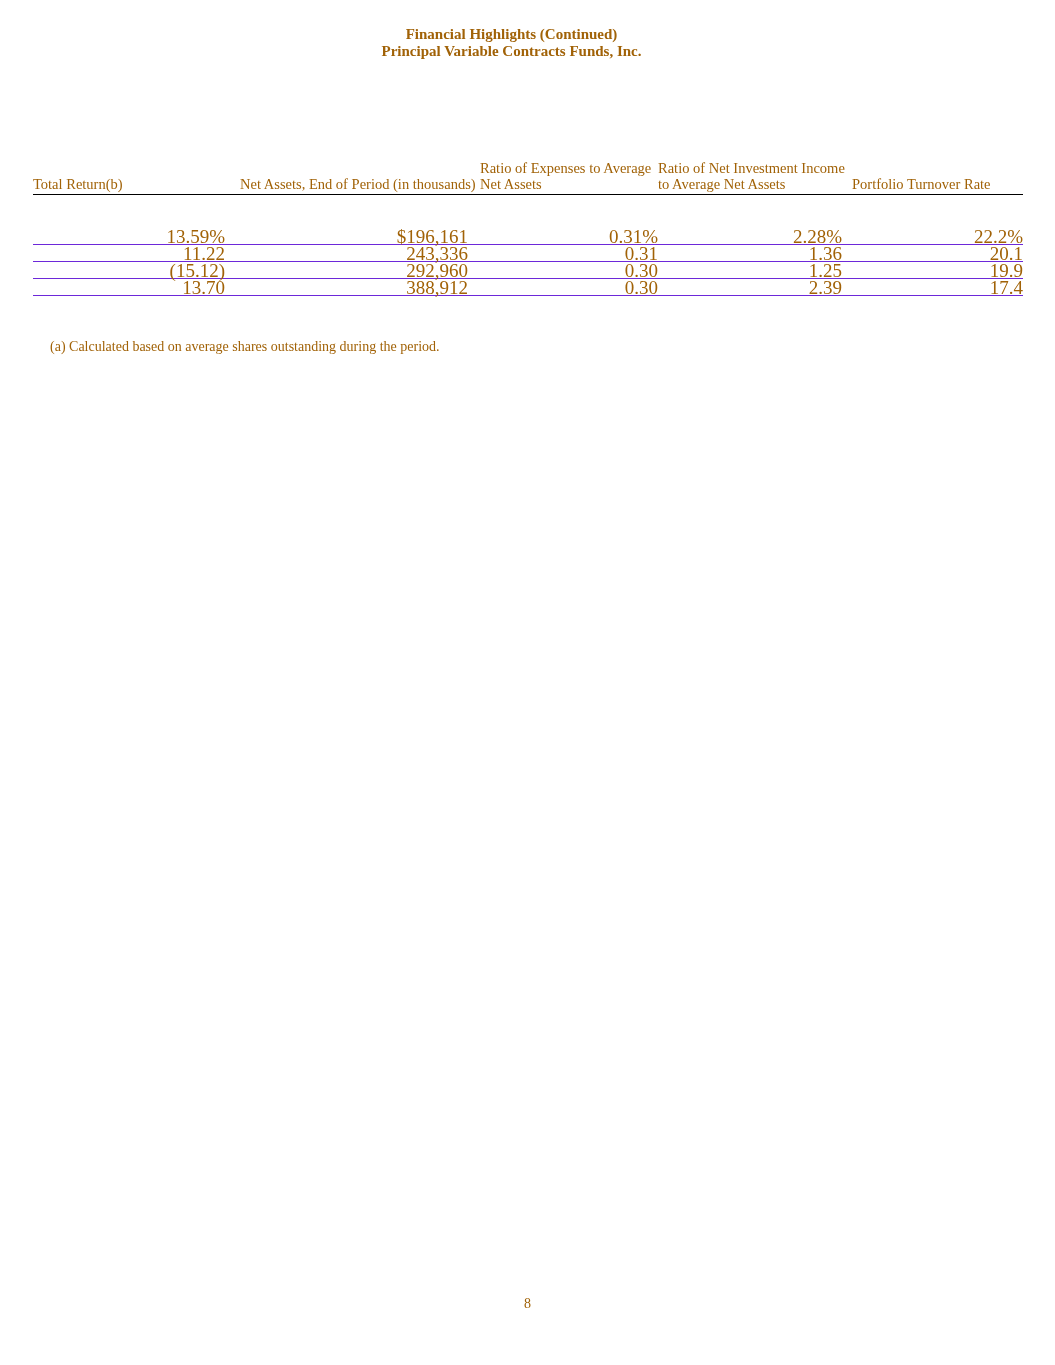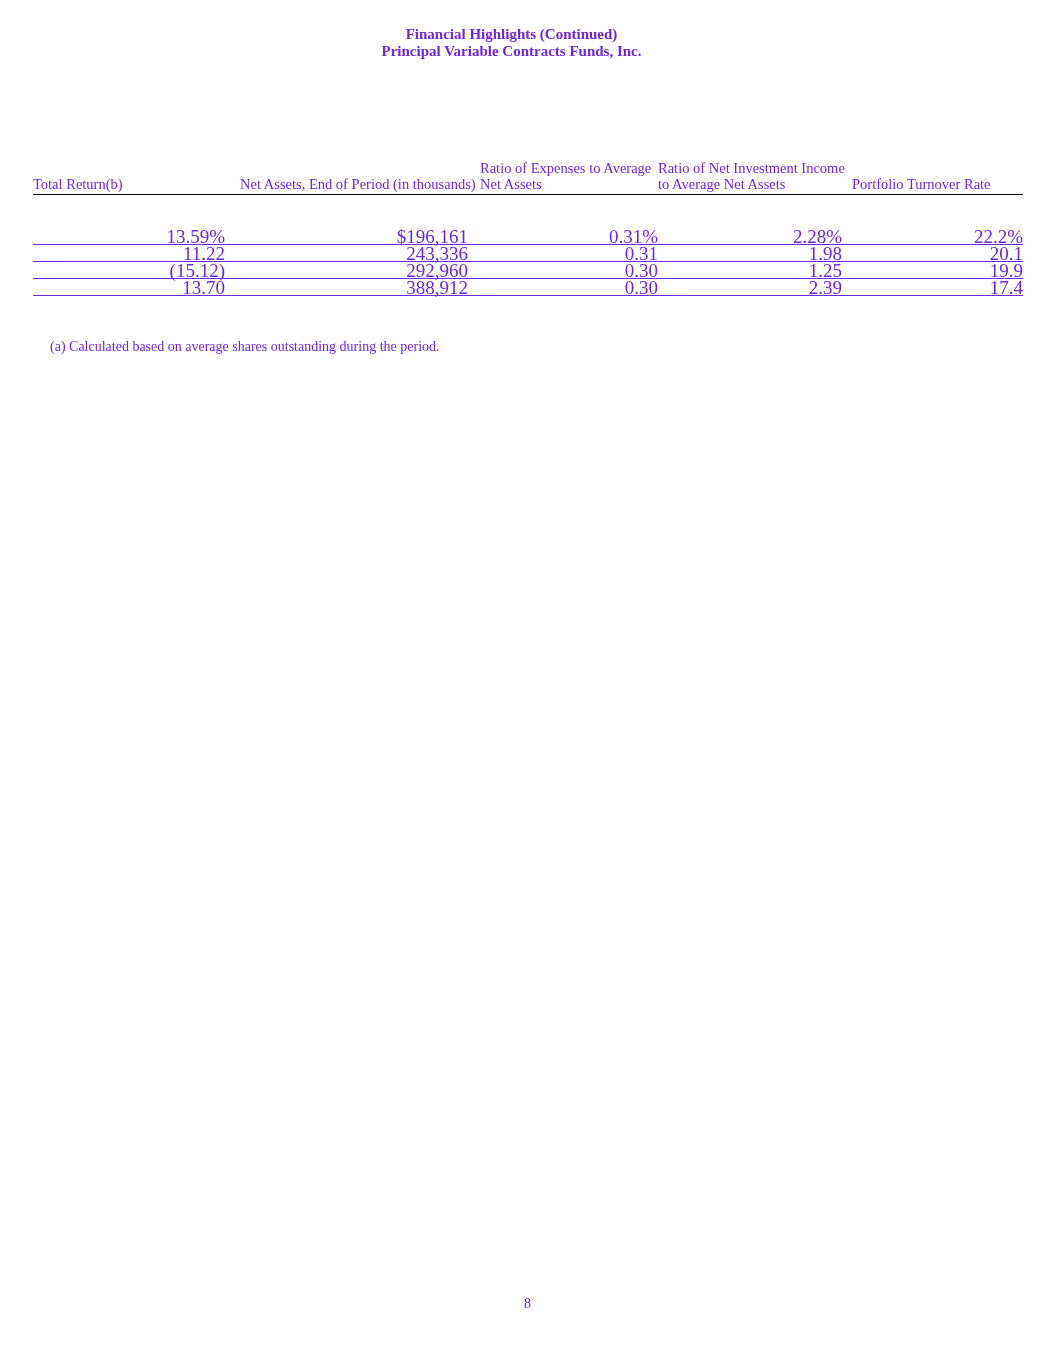--- a/index.html
+++ b/index.html
@@ -1,21 +1,21 @@
 <!DOCTYPE html>
 <html><head>
 <meta charset="utf-8">
 <style>
   html, body { margin: 0; padding: 0; background: #ffffff; }
   .page {
     position: relative;
     width: 1055px;
     height: 1365px;
     background: #ffffff;
-    color: #6d28d9;
+    color: #a16207;
     font-family: "Liberation Serif", "DejaVu Serif", serif;
     overflow: hidden;
   }
   .doc-title {
     position: absolute;
     top: 26px;
     left: 0;
     width: 1023px;
     text-align: center;
     font-weight: bold;
@@ -120,21 +120,21 @@
         <td class="c1">13.59%</td>
         <td class="c2">$196,161</td>
         <td class="c3">0.31%</td>
         <td class="c4">2.28%</td>
         <td class="c5">22.2%</td>
       </tr>
       <tr class="data-row">
         <td class="c1">11.22</td>
         <td class="c2">243,336</td>
         <td class="c3">0.31</td>
-        <td class="c4">1.98</td>
+        <td class="c4">1.36</td>
         <td class="c5">20.1</td>
       </tr>
       <tr class="data-row">
         <td class="c1">(15.12)</td>
         <td class="c2">292,960</td>
         <td class="c3">0.30</td>
         <td class="c4">1.25</td>
         <td class="c5">19.9</td>
       </tr>
       <tr class="data-row">

